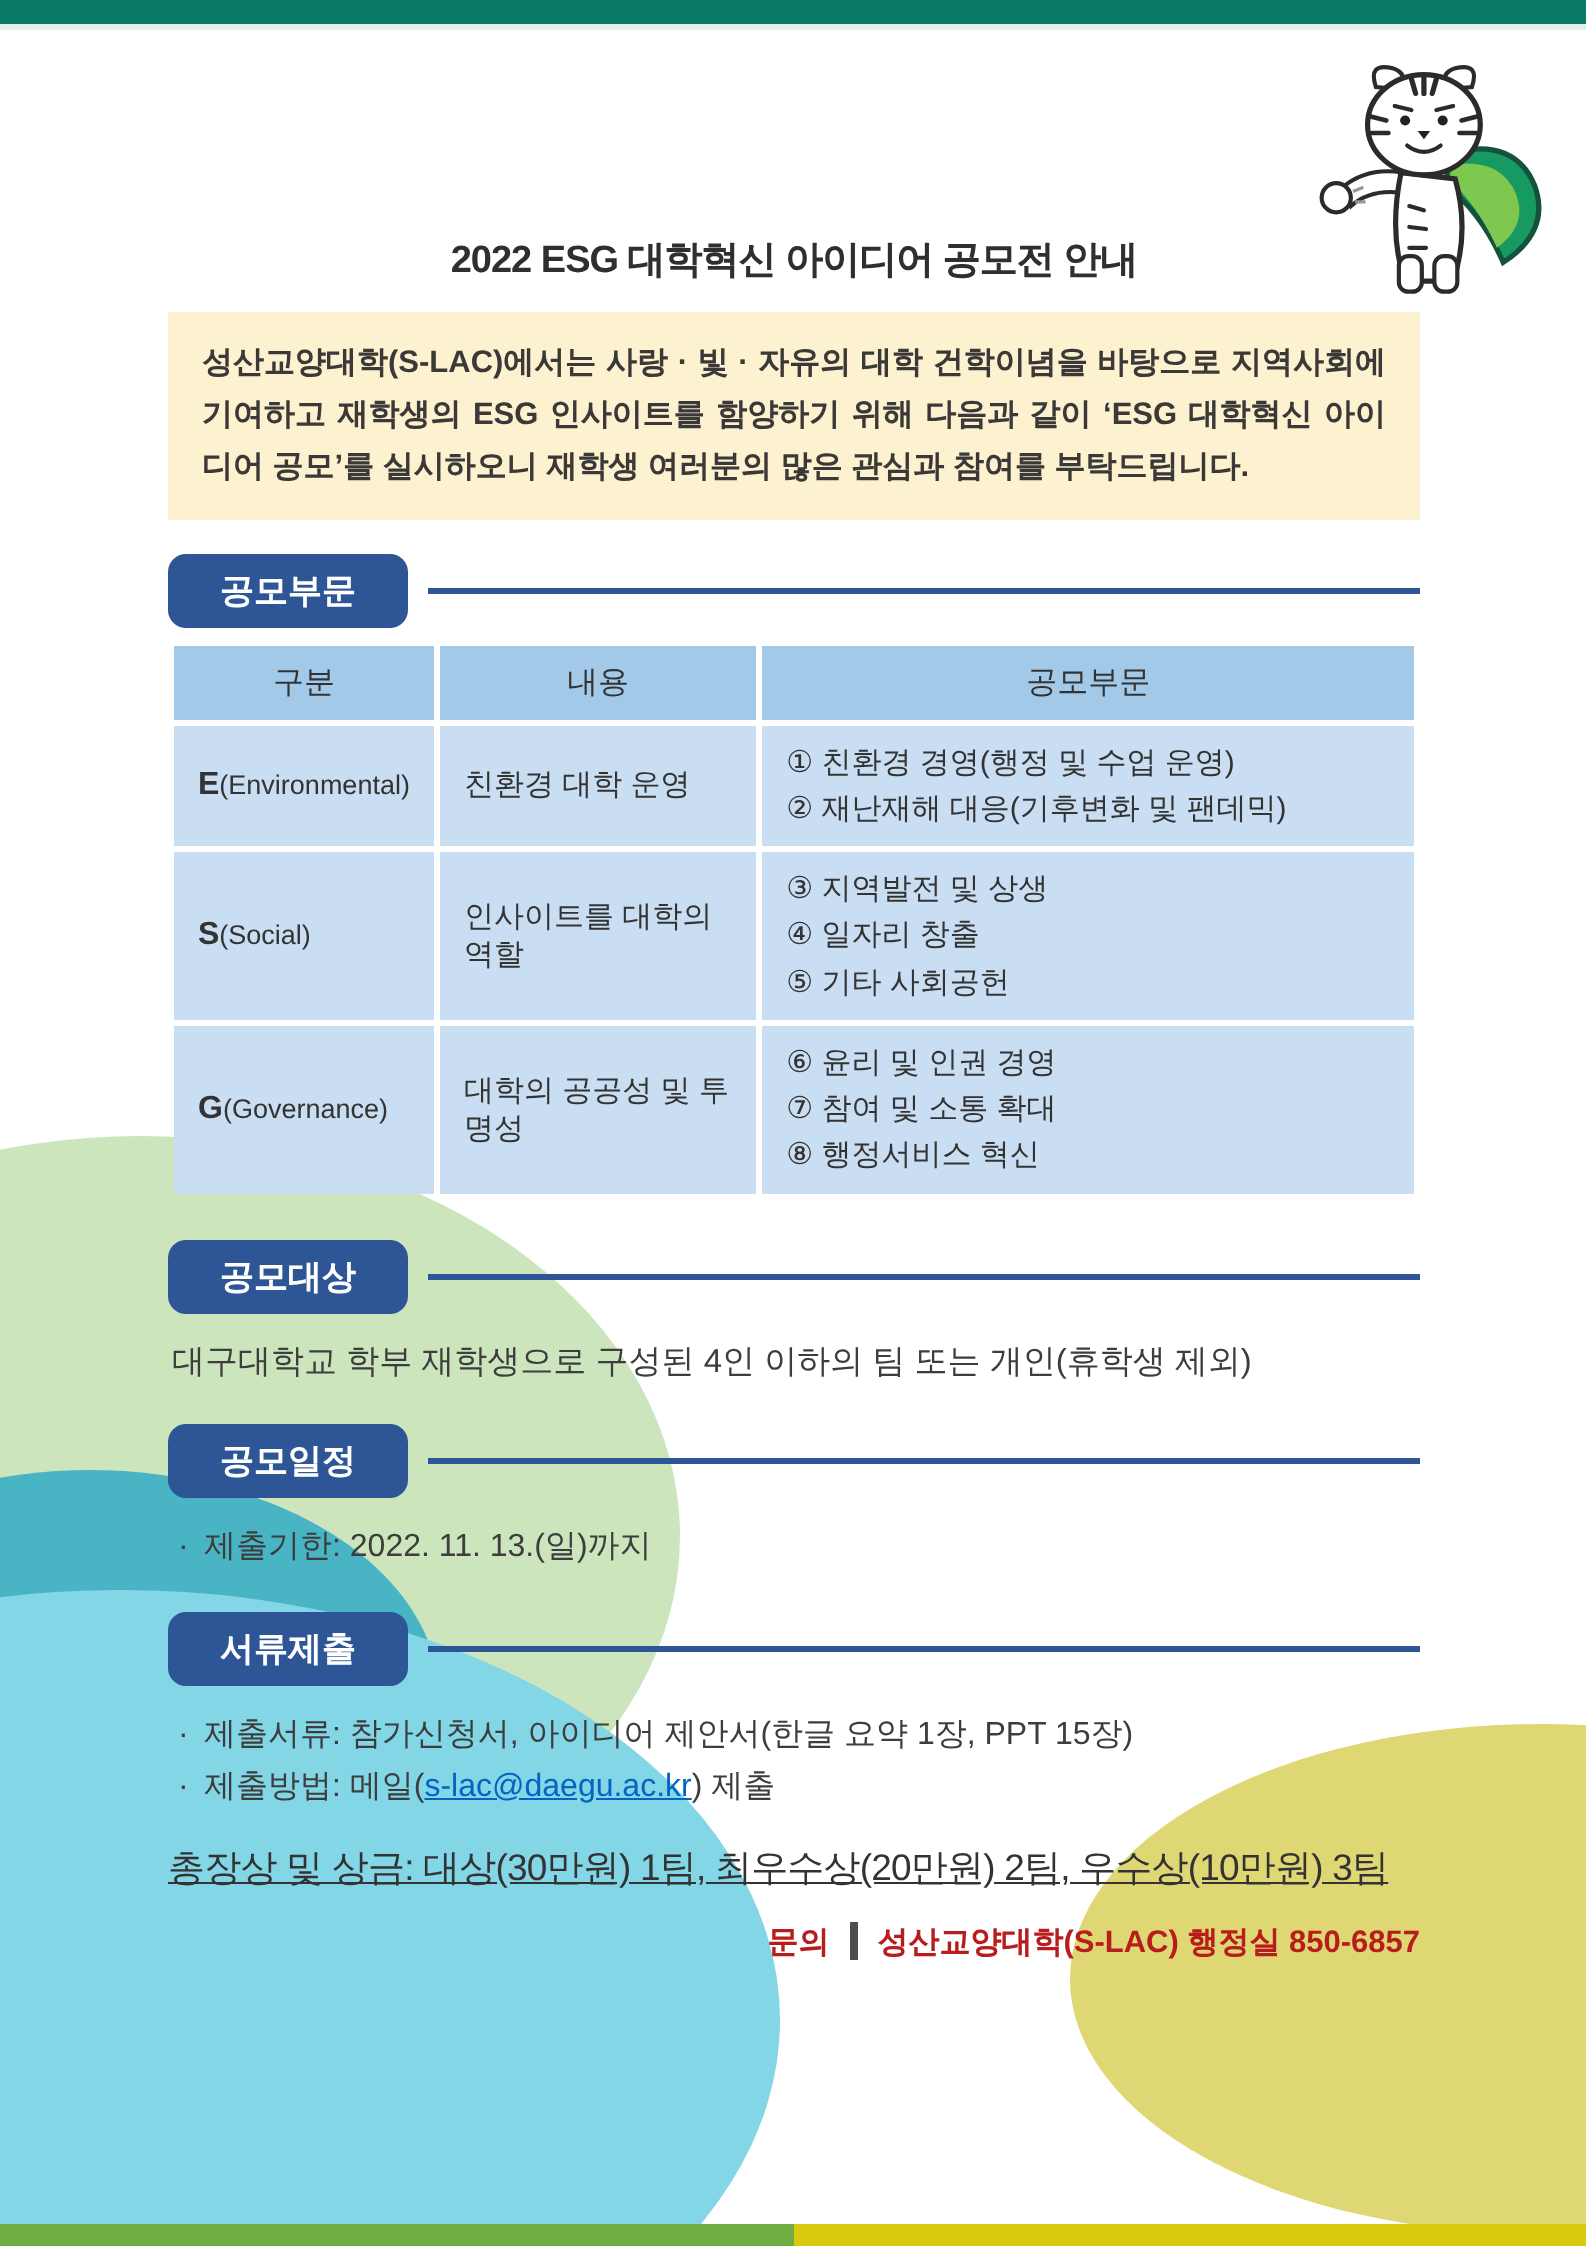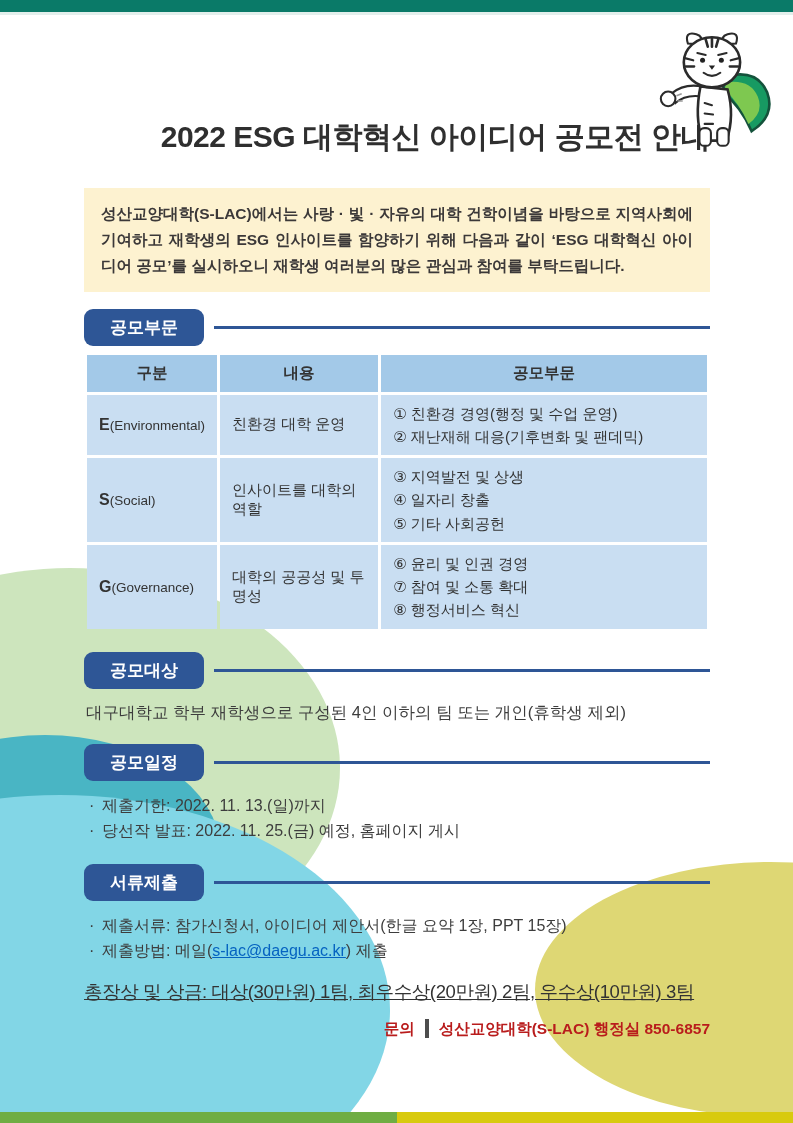--- a/index.html
+++ b/index.html
@@ -20,37 +20,37 @@
   .blob-teal   { left:-130px; top:735px; width:350px; height:230px; background:#49b5c4; }
   .blob-cyan   { left:-270px; top:795px; width:660px; height:430px; background:#82d6e6; }
   .blob-yellow { left:535px;  top:862px; width:470px; height:255px; background:#ded774; }
 
   
   .mascot { position:absolute; right:16px; top:30px; width:128px; height:120px; z-index:3; }
 
   
   .content { position:absolute; left:84px; top:15px; width:626px; z-index:2; }
 
-  .title { margin-top:102px; text-align:right; font-size:30px; font-weight:bold;
+  .title { margin-top:102px; text-align:center; font-size:19px; font-weight:bold;
            color:#2f2f2f; letter-spacing:-0.5px; }
 
-  .intro-box { margin-top:30px; background:#fdf2d0; padding:13px 17px;
+  .intro-box { margin-top:13px; background:#fdf2d0; padding:13px 17px;
                font-size:15.5px; font-weight:bold; line-height:1.67;
                text-align:justify; color:#3b3838; }
 
   .badge-row { display:flex; align-items:center; }
   .badge { display:inline-block; background:#2e5696; color:#fff; font-weight:bold;
            font-size:17px; padding:7px 26px; border-radius:9px; white-space:nowrap; }
   .rule { flex:1; border-top:3px solid #2e5696; margin-left:10px; }
 
   .mt-sec1 { margin-top:17px; }
   .mt-sec  { margin-top:20px; }
 
   table.esg { width:100%; border-collapse:separate; border-spacing:3px; margin-top:6px; }
-  table.esg th { background:#a3c9e8; font-size:15.5px; font-weight:bold; padding:8px 4px; color:#333; }
+  table.esg th { background:#a3c9e8; font-size:15.5px; font-weight:normal; padding:8px 4px; color:#333; }
   table.esg td { background:#c9def2; padding:7px 12px; font-size:15px; vertical-align:middle; color:#333; }
   td.cat b { font-size:16px; }
   td.cat span { font-size:13.5px; }
   .col1 { width:17%; } .col2 { width:27%; } .col3 { width:56%; }
   td.items div { line-height:1.55; }
 
   .sec-body { margin-top:13px; font-size:16.5px; color:#3d3d3d; padding-left:2px; }
 
   .bullets { margin-top:12px; padding-left:5px; }
   .bullets .b-line { font-size:16px; line-height:1.6; color:#3d3d3d; }
@@ -165,21 +165,20 @@
       <span class="rule"></span>
     </div>
     <div class="sec-body">대구대학교 학부 재학생으로 구성된 4인 이하의 팀 또는 개인(휴학생 제외)</div>
 
     <div class="badge-row mt-sec">
       <span class="badge">공모일정</span>
       <span class="rule"></span>
     </div>
     <div class="bullets">
       <div class="b-line"><span class="b-marker">·</span><span>제출기한: 2022. 11. 13.(일)까지</span></div>
-      <div class="b-line"><span class="b-marker">·</span><span>당선작 발표: 2022. 11. 25.(금) 예정, 홈페이지 게시</span></div>
     </div>
 
     <div class="badge-row mt-sec">
       <span class="badge">서류제출</span>
       <span class="rule"></span>
     </div>
     <div class="bullets">
       <div class="b-line"><span class="b-marker">·</span><span>제출서류: 참가신청서, 아이디어 제안서(한글 요약 1장, PPT 15장)</span></div>
       <div class="b-line"><span class="b-marker">·</span><span>제출방법: 메일(</span><a class="mail-link">s-lac@daegu.ac.kr</a><span>) 제출</span></div>
     </div>

